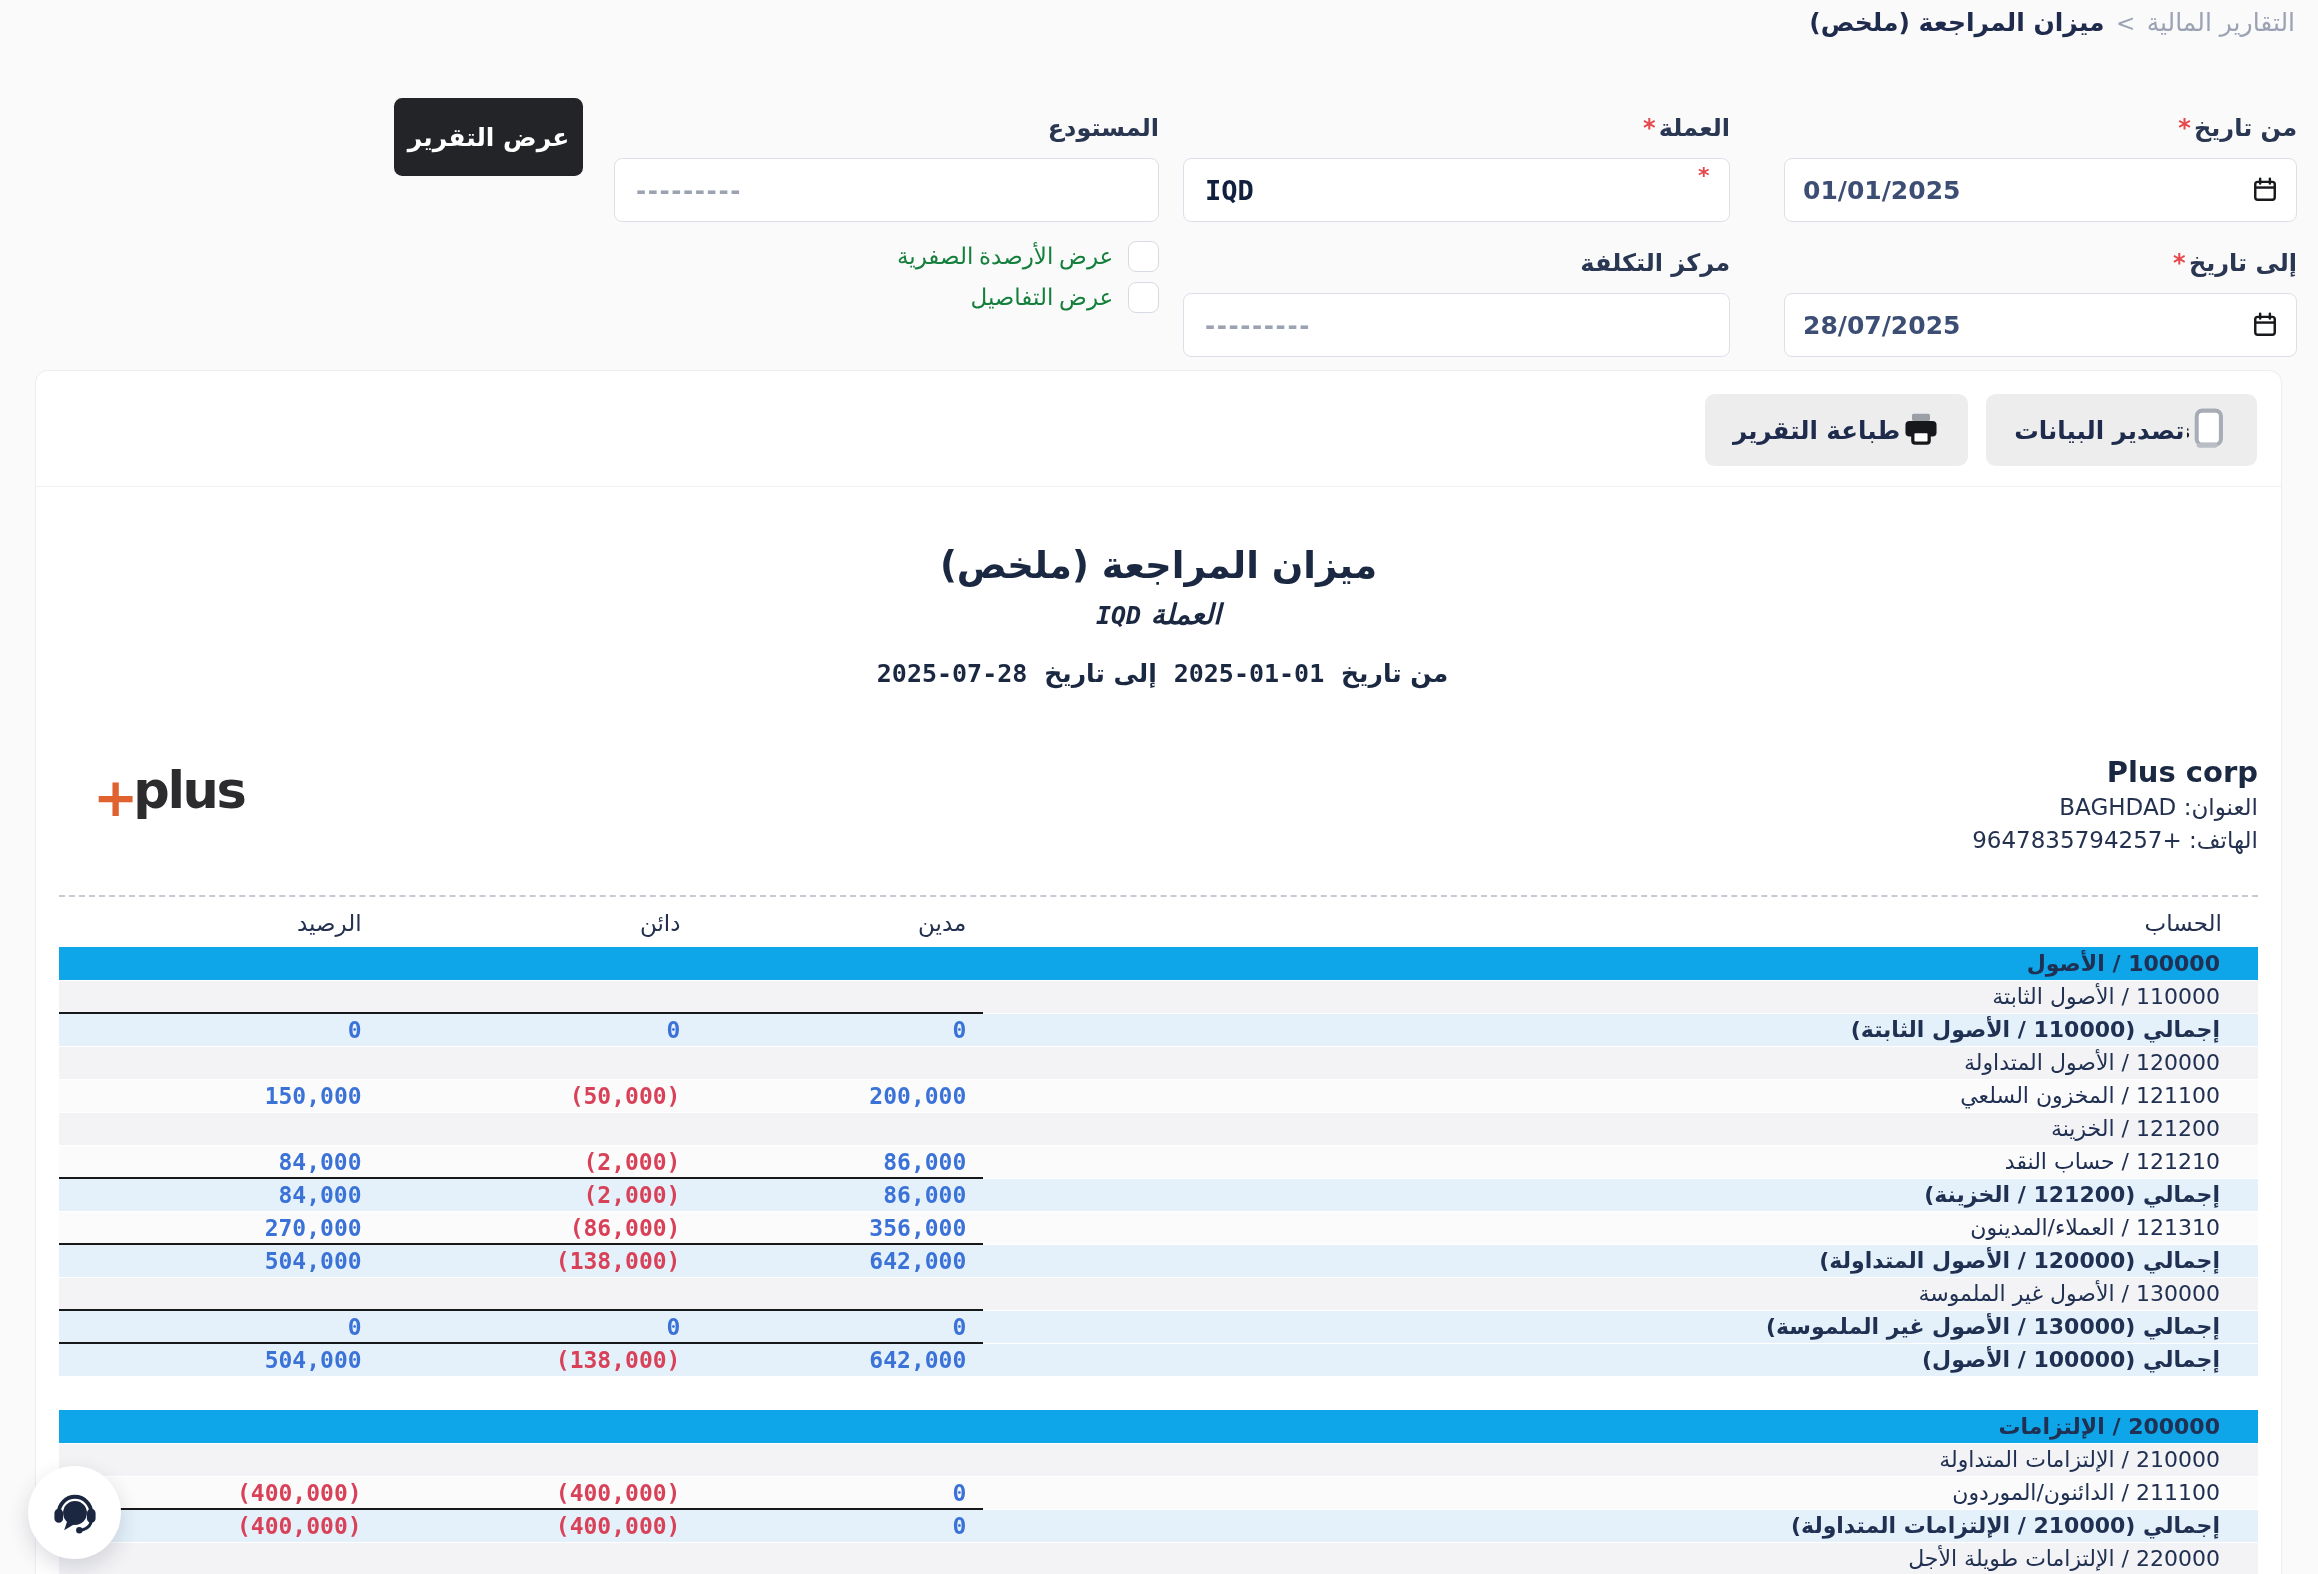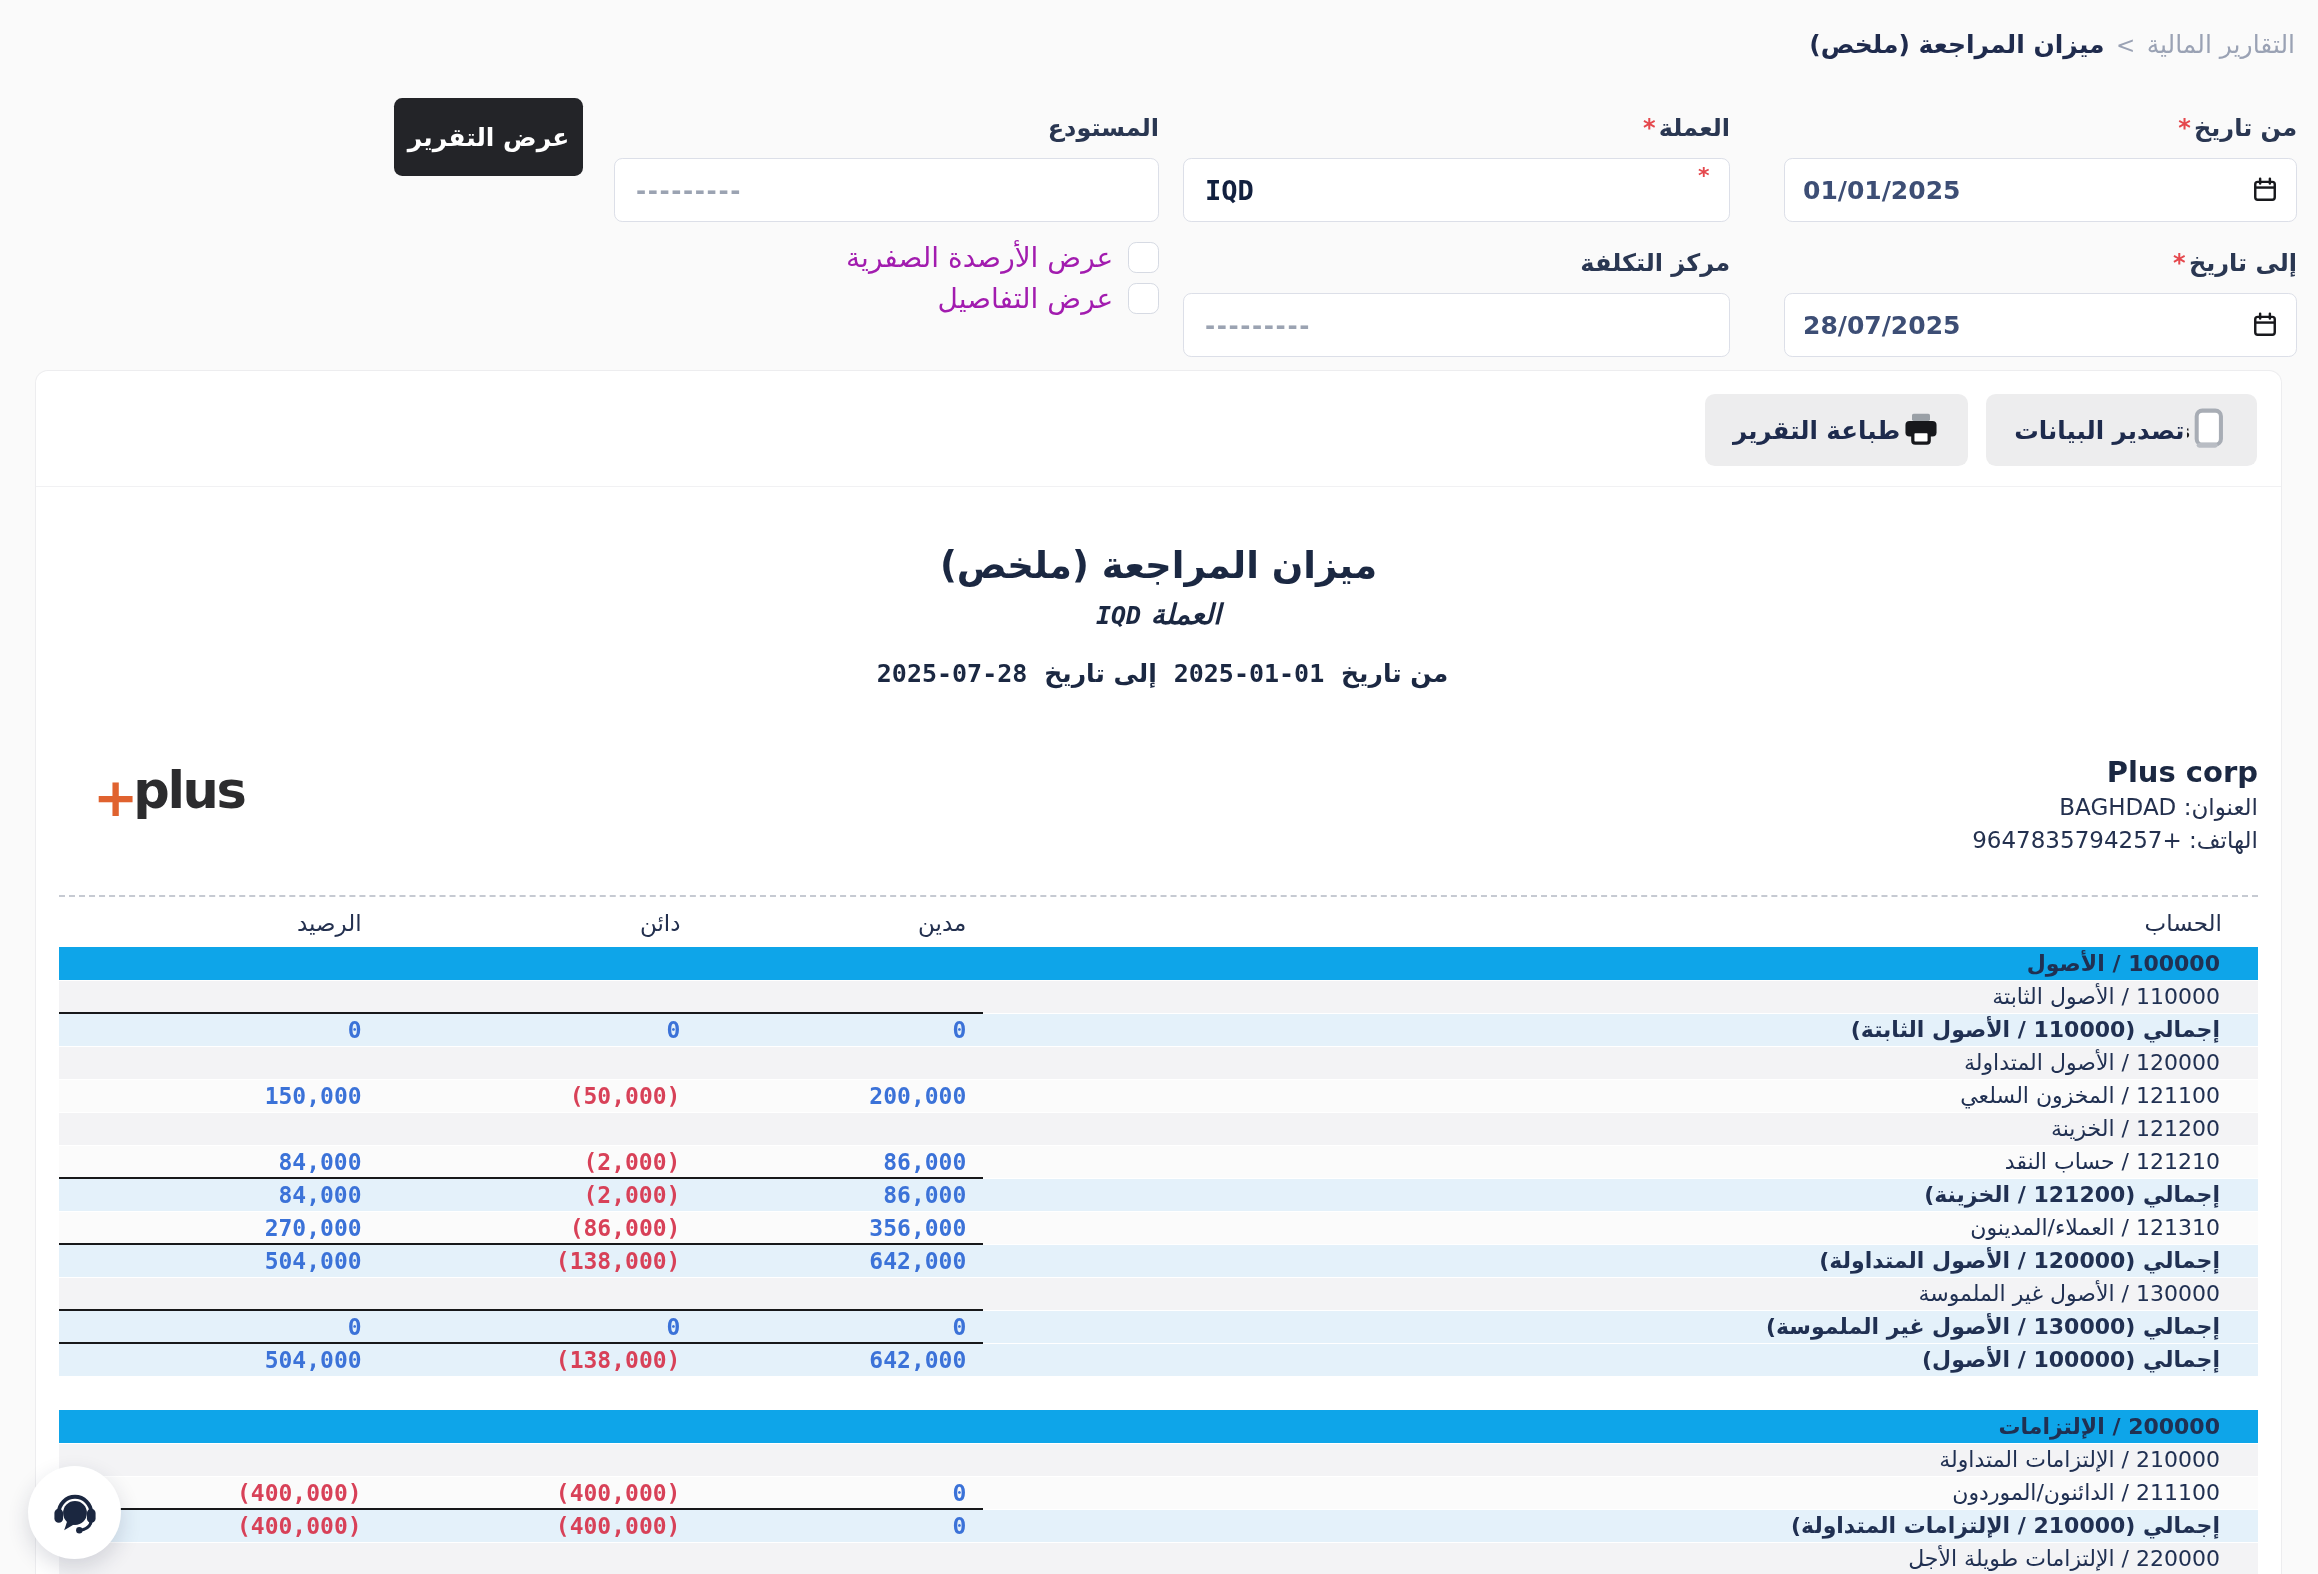--- a/index.html
+++ b/index.html
@@ -1,20 +1,20 @@
 <!DOCTYPE html>
 <html lang="ar" dir="rtl" style="font-size:13px"><head>
 <meta charset="utf-8">
 <style>
   * { margin:0; padding:0; box-sizing:border-box; }
   body { font-family:"DejaVu Sans", sans-serif; background:#fafafa; }
   #screen { position:relative; width:2319px; height:1574px; overflow:hidden; background:#fafafa; direction:rtl; }
 
   
-  .breadcrumb { position:absolute; top:30px; right:23px; font-size:25px; color:#9aa2b4; }
+  .breadcrumb { position:absolute; top:8px; right:23px; font-size:25px; color:#9aa2b4; }
   .breadcrumb .sep { margin:0 11.4px; color:#9aa2b4; font-size:23px; }
   .breadcrumb .current { color:#1f2b4d; font-weight:700; }
 
   
   .fgroup { position:absolute; }
   .flabel { font-size:24px; font-weight:600; color:#2a3752; margin-bottom:16.3px; }
   .req { color:#e5484d; font-weight:700; margin-right:3.3px; }
   .finput { position:relative; height:64px; background:#fff; border:1.6px solid #dcdfe8; border-radius:8.2px;
             display:flex; align-items:center; font-size:25px; color:#3d4e75; }
   .date-input { direction:ltr; justify-content:space-between; padding:0 18px; font-weight:600; }
@@ -25,21 +25,21 @@
 
   .g-from   { top:114px; right:21px;  width:513px; }
   .g-to     { top:249px; right:21px;  width:513px; }
   .g-cur    { top:114px; right:588px; width:547px; }
   .g-cost   { top:249px; right:588px; width:547px; }
   .g-wh     { top:114px; right:1159px; width:545px; }
 
   .cbrow { position:absolute; right:1159px; display:flex; align-items:center; gap:14.7px; }
   .cb1 { top:241px; } .cb2 { top:282px; }
   .checkbox { width:31px; height:31px; background:#fff; border:1.6px solid #d6dae3; border-radius:8.2px; flex:0 0 auto; }
-  .cblabel { font-size:28px; color:#a21caf; }
+  .cblabel { font-size:23px; color:#15803d;font-family:Liberation Serif, serif; }
 
   .view-report-btn { position:absolute; top:98px; left:395px; width:189px; height:78px; background:#232428;
     color:#fff; border:none; border-radius:8.2px; font-size:25px; font-weight:600; font-family:inherit; cursor:pointer; }
 
   
   .card { position:absolute; top:370px; left:36px; width:2247px; height:1208px; background:#fff;
           border:0.8px solid #ededef; border-bottom:none; border-radius:13px 13px 0 0; }
   .toolbar { display:flex; justify-content:flex-start; gap:18px; padding:23px 24.5px 19.6px 24.5px;
              border-bottom:1.6px solid #f1f1f3; }
   .tbtn { display:flex; align-items:center; gap:2px; height:72px; padding:0 28px; background:#ededee;

